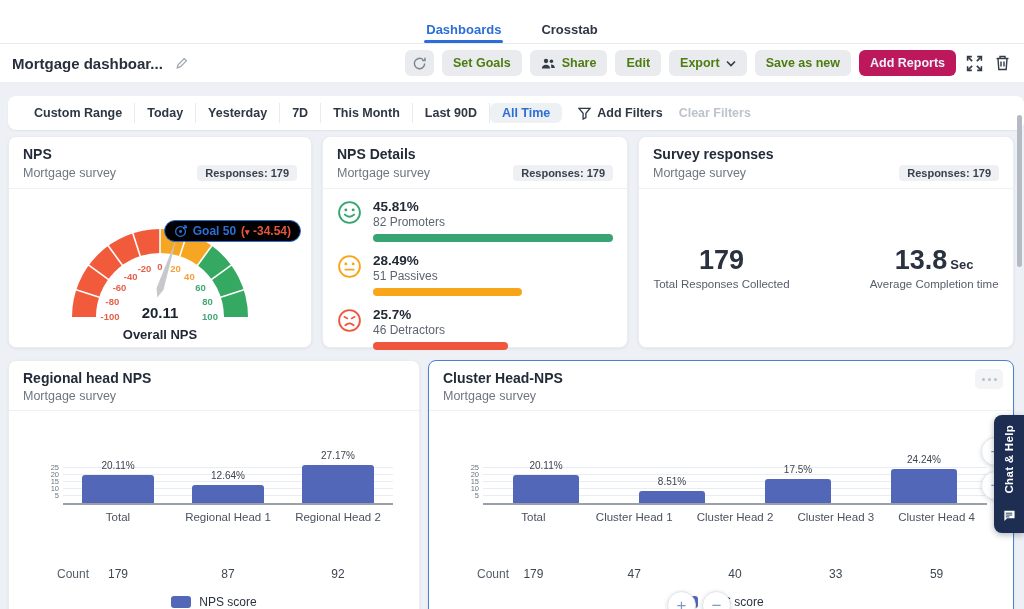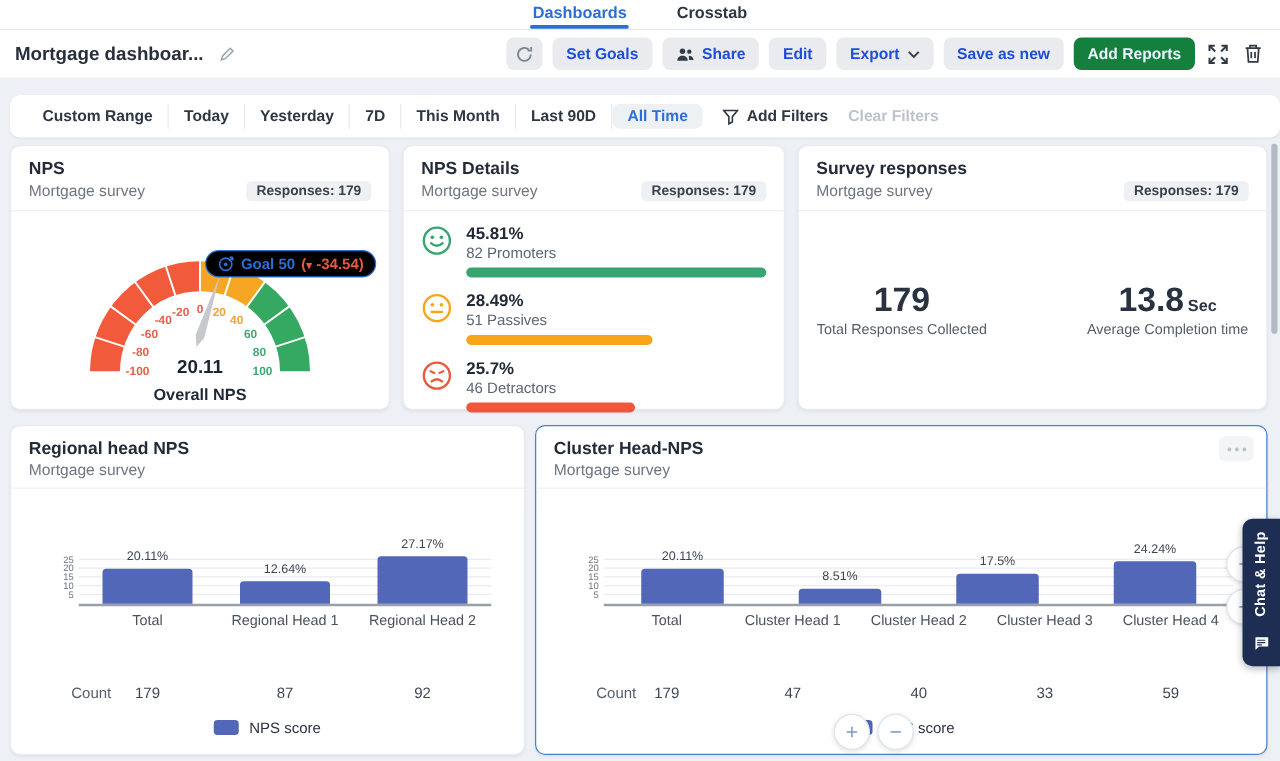--- a/index.html
+++ b/index.html
@@ -1,31 +1,31 @@
 <!DOCTYPE html>
 <html><head>
 <meta charset="utf-8">
 <style>
   * { margin:0; padding:0; box-sizing:border-box; }
   html,body { width:1024px; height:609px; overflow:hidden; }
   body { font-family:"Liberation Sans", sans-serif; background:#edf0f5; color:#2a3240; position:relative; }
 
   
-  .tabsbar { height:24px; background:#fff; border-bottom:1px solid #e7eaee; display:flex; justify-content:center; align-items:flex-end; gap:36px; }
+  .tabsbar { height:44px; background:#fff; border-bottom:1px solid #e7eaee; display:flex; justify-content:center; align-items:flex-end; gap:36px; }
   .tab { font-size:13px; font-weight:700; color:#2e3744; padding:5px 2px 6px; cursor:pointer; position:relative; }
   .tab.active { color:#2b6fd6; }
   .tab.active::after { content:""; position:absolute; left:0; right:0; bottom:0; height:3px; background:#2b6fd6; border-radius:2px; }
 
   
   .toolbar { height:38px; background:#fff; display:flex; align-items:center; justify-content:space-between; padding:0 12px; }
   .tb-left { display:flex; align-items:center; gap:10px; }
   .db-title { font-size:15px; font-weight:700; color:#28303d; }
   .tb-right { display:flex; align-items:center; gap:8px; }
-  .btn { height:26px; display:inline-flex; align-items:center; gap:6px; padding:0 11px; background:#e9ebee; border:none; border-radius:6px; font-family:inherit; font-size:12.5px; font-weight:600; color:#1d4ed8; cursor:pointer; }
-  .btn.primary { background:#15803d; color:#ecf3ff; }
+  .btn { height:26px; display:inline-flex; align-items:center; gap:6px; padding:0 11px; background:#e9ebee; border:none; border-radius:6px; font-family:inherit; font-size:12.5px; font-weight:600; color:#4d7c0f; cursor:pointer; }
+  .btn.primary { background:#be185d; color:#ecf3ff; }
   .iconbtn { background:none; border:none; cursor:pointer; display:inline-flex; align-items:center; padding:2px; }
 
   
   .content { padding:14px 0 0 8px;border-radius:12px; }
 
   .filterbar { background:#fff; border-radius:8px; height:34px; box-shadow:0 1px 2px rgba(18,28,45,.06); display:flex; align-items:center; padding:0 14px; margin-bottom:6px; }
   .fr-item { font-size:12.5px; font-weight:600; color:#2e3744; padding:3px 12px; border-right:1px solid #e7eaee; cursor:pointer; white-space:nowrap; }
   .fr-item:last-of-type { border-right:none; }
   .fr-item.active { background:#eef1f4; color:#2b6fd6; border-radius:6px; }
   .addfilters { display:flex; align-items:center; gap:6px; margin-left:16px; font-size:12.5px; font-weight:600; color:#2e3744; cursor:pointer; }

